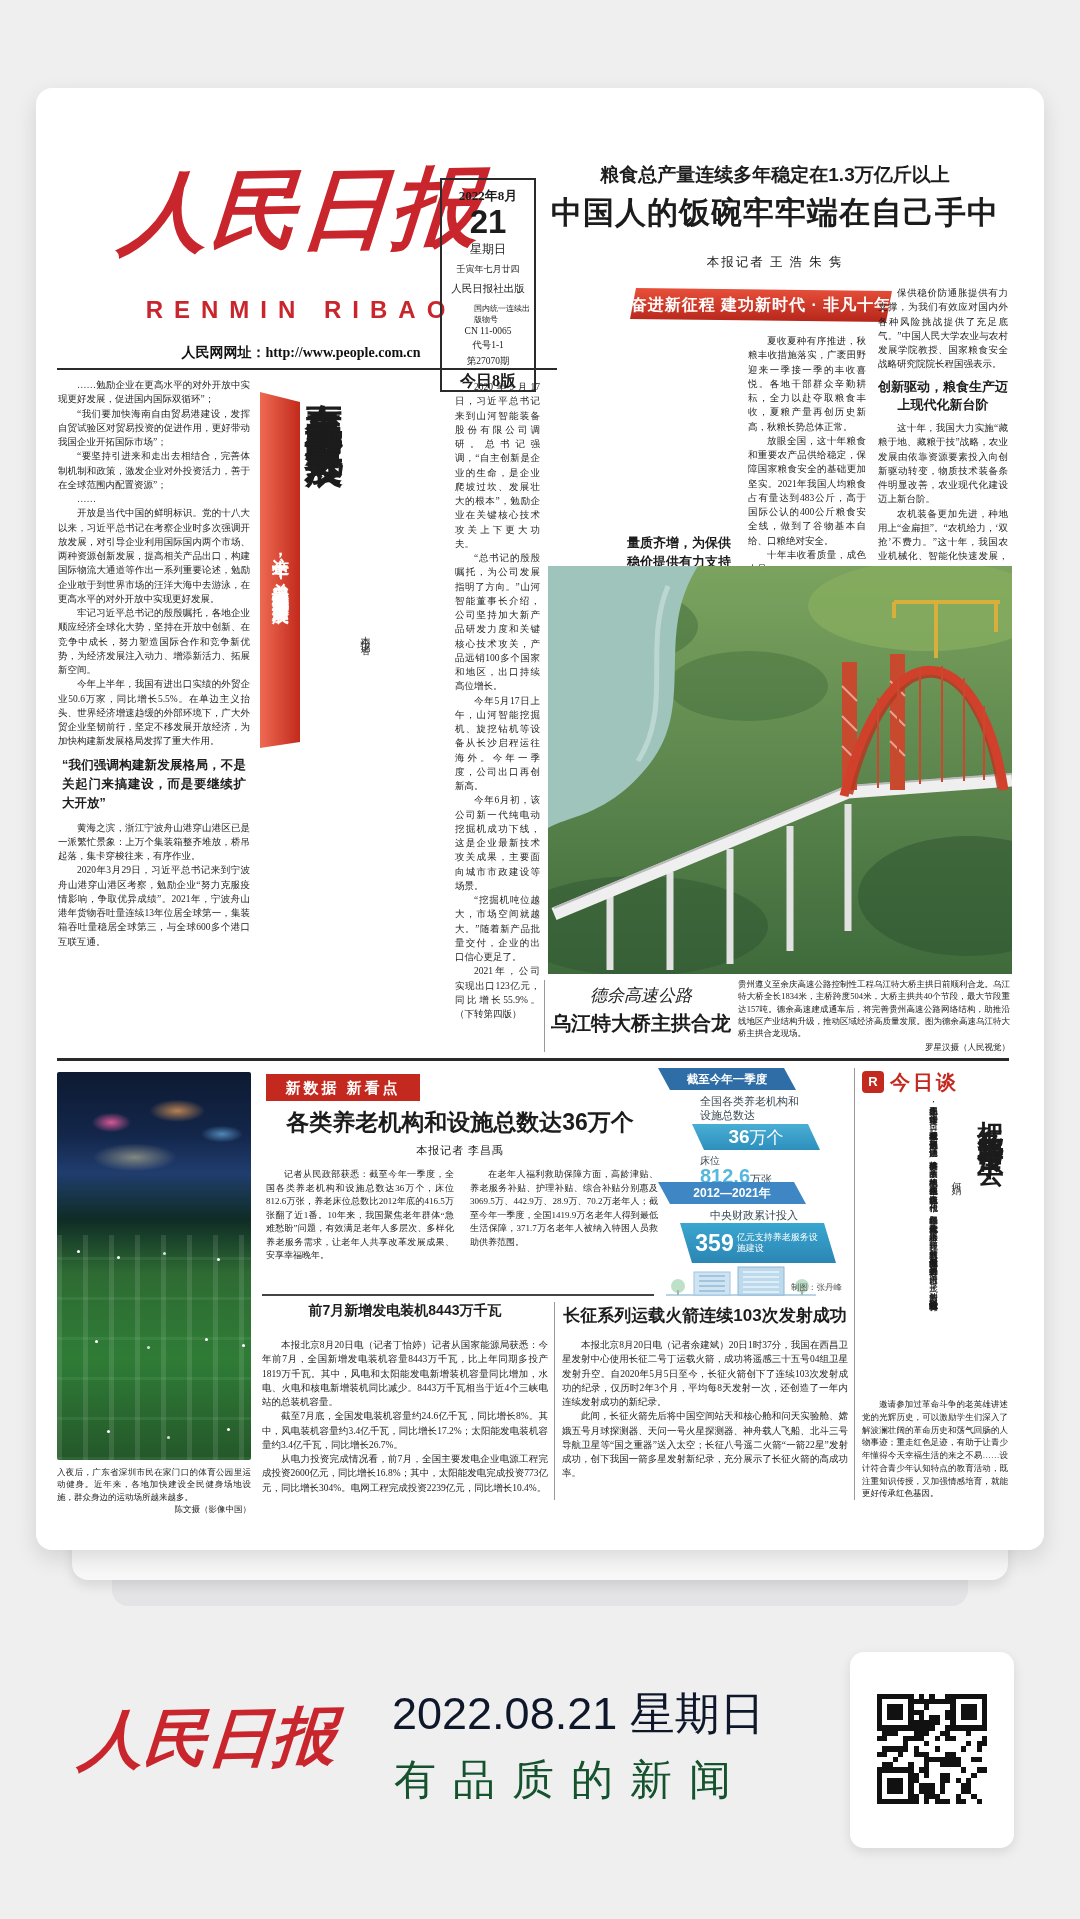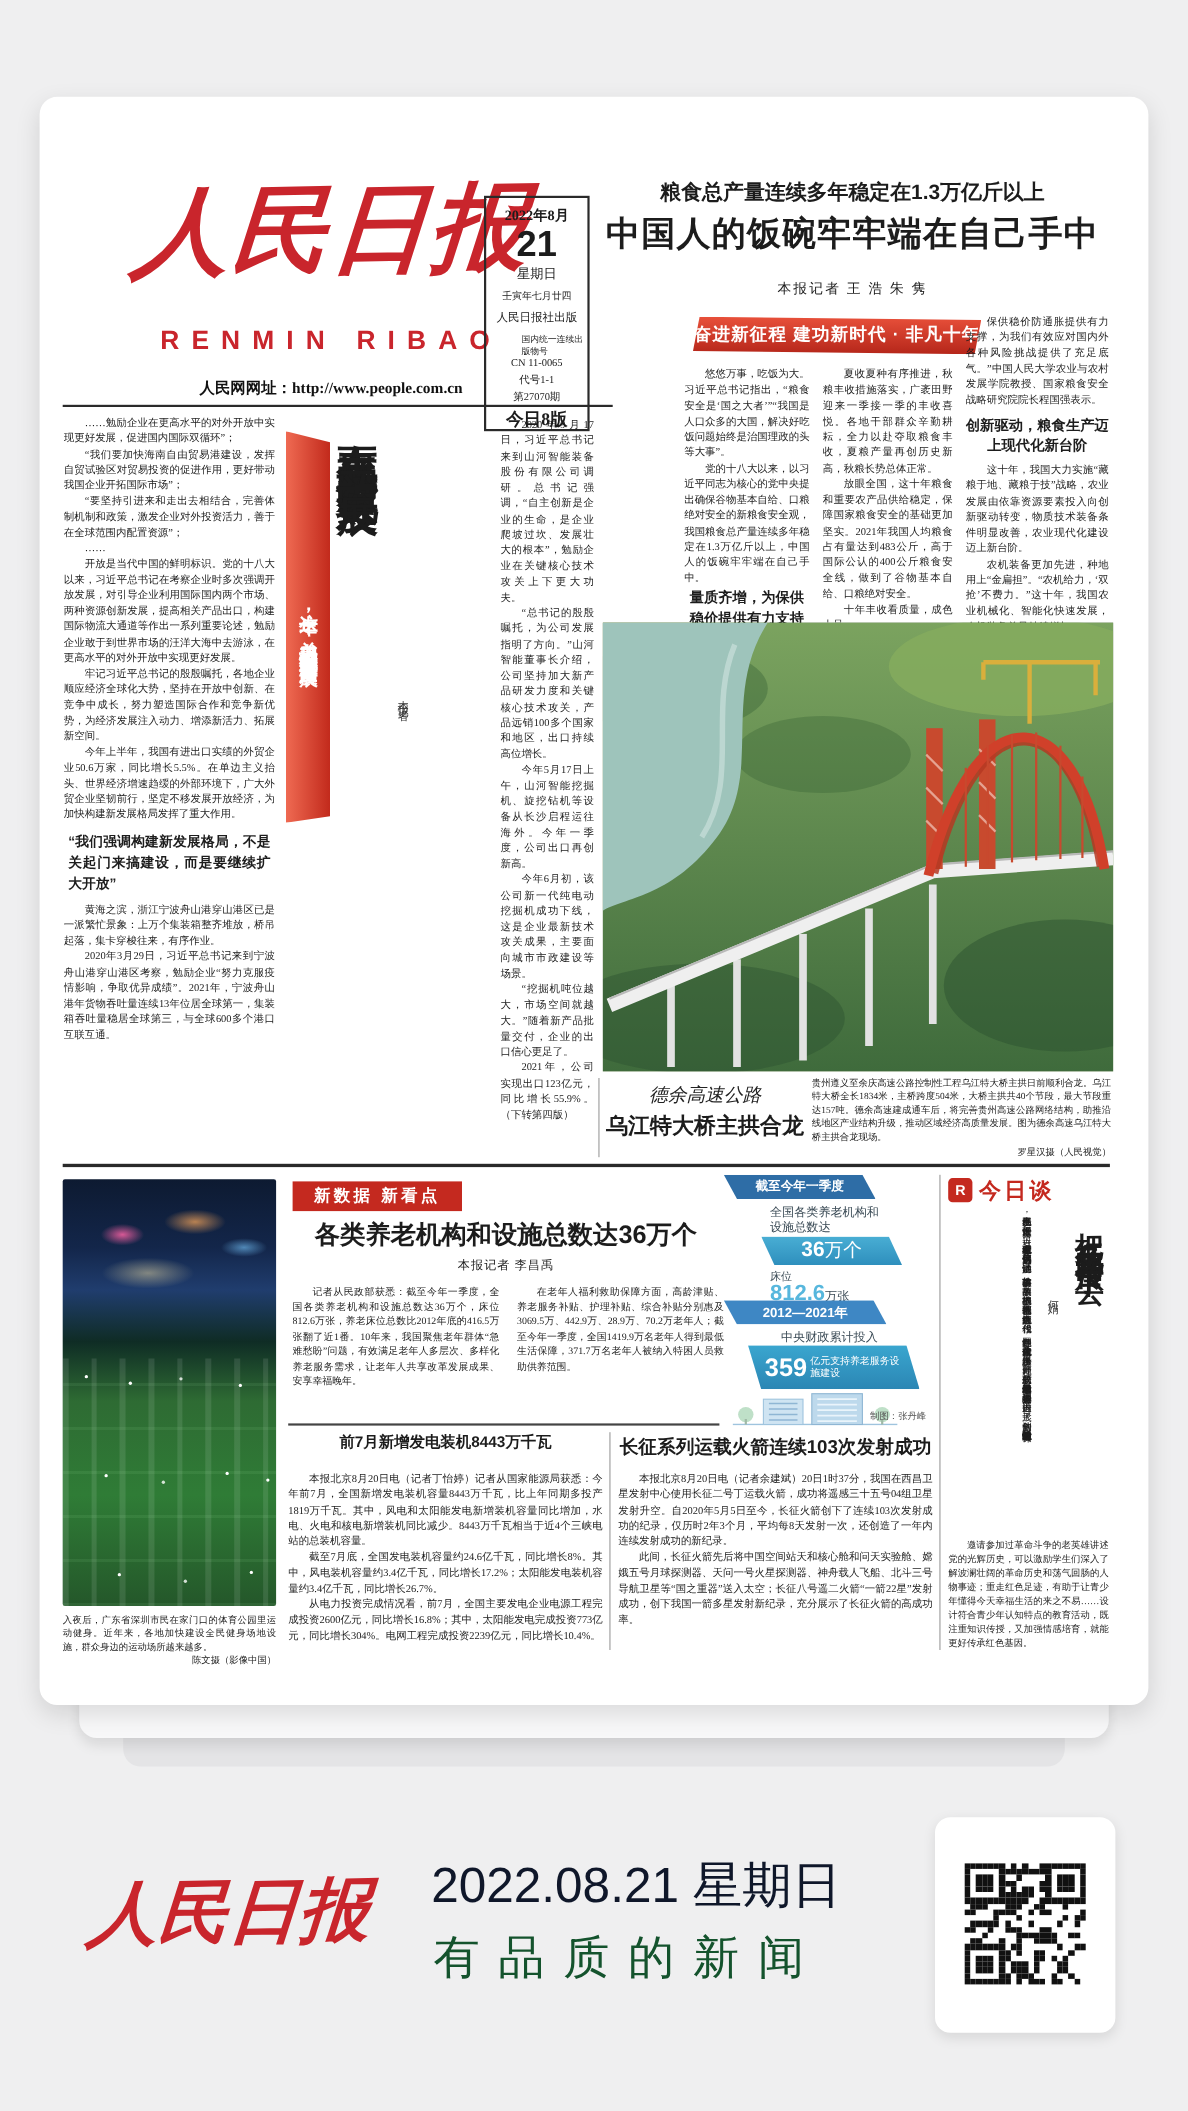--- a/index.html
+++ b/index.html
@@ -174,24 +174,20 @@
     <div class="d-serial">CN 11-0065</div>
     <div class="d-code">代号1-1</div>
     <div class="d-issue">第27070期</div>
     <div class="d-today">今日8版</div>
   </div>
 
   <div class="abs g-kicker sans">粮食总产量连续多年稳定在1.3万亿斤以上</div>
   <div class="abs g-headline sans">中国人的饭碗牢牢端在自己手中</div>
   <div class="abs g-byline">本报记者 王 浩 朱 隽</div>
   <div class="abs banner sans">奋进新征程 建功新时代 · 非凡十年</div>
-  <div class="abs col gA">
-    <p>悠悠万事，吃饭为大。习近平总书记指出，“粮食安全是‘国之大者’”“我国是人口众多的大国，解决好吃饭问题始终是治国理政的头等大事”。</p>
-    <p>党的十八大以来，以习近平同志为核心的党中央提出确保谷物基本自给、口粮绝对安全的新粮食安全观，我国粮食总产量连续多年稳定在1.3万亿斤以上，中国人的饭碗牢牢端在自己手中。</p>
-  </div>
   <div class="abs subhead sans gA-sub">量质齐增，为保供稳价提供有力支持</div>
   <div class="abs col gB">
     <p>夏收夏种有序推进，秋粮丰收措施落实，广袤田野迎来一季接一季的丰收喜悦。各地干部群众辛勤耕耘，全力以赴夺取粮食丰收，夏粮产量再创历史新高，秋粮长势总体正常。</p>
     <p>放眼全国，这十年粮食和重要农产品供给稳定，保障国家粮食安全的基础更加坚实。2021年我国人均粮食占有量达到483公斤，高于国际公认的400公斤粮食安全线，做到了谷物基本自给、口粮绝对安全。</p>
     <p>十年丰收看质量，成色十足。</p>
   </div>
   <div class="abs col gC">
     <p>保供稳价防通胀提供有力支撑，为我们有效应对国内外各种风险挑战提供了充足底气。”中国人民大学农业与农村发展学院教授、国家粮食安全战略研究院院长程国强表示。</p>
     <div class="subhead sans">创新驱动，粮食生产迈上现代化新台阶</div>
     <p>这十年，我国大力实施“藏粮于地、藏粮于技”战略，农业发展由依靠资源要素投入向创新驱动转变，物质技术装备条件明显改善，农业现代化建设迈上新台阶。</p>

